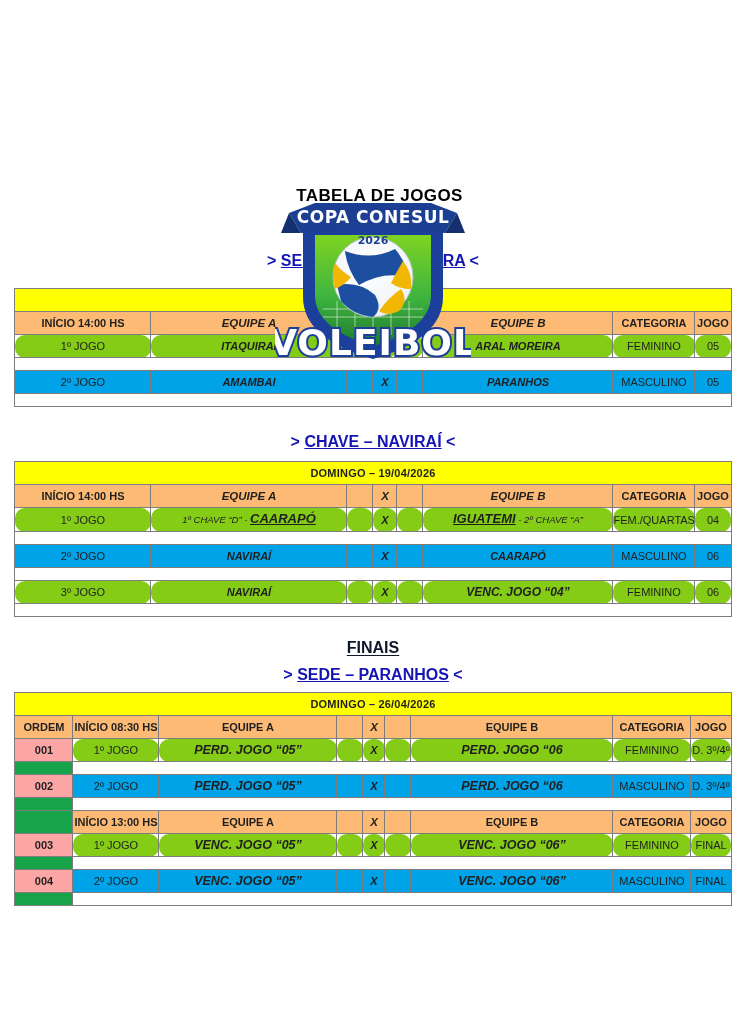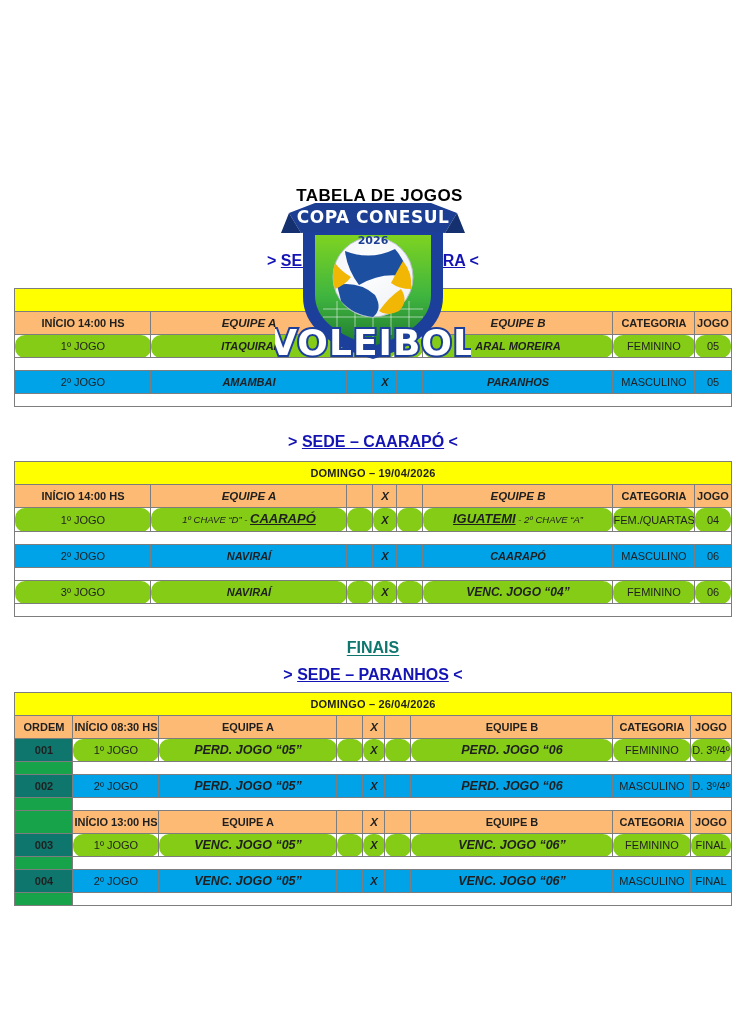--- a/index.html
+++ b/index.html
@@ -6,21 +6,21 @@
   body{width:746px;height:1024px;font-family:"Liberation Sans",sans-serif;overflow:hidden;}
   .page{position:relative;width:746px;height:1024px;background:#fff;}
 
   
   .logo-wrap{position:absolute;left:0;top:2px;width:746px;height:182px;display:flex;align-items:center;justify-content:center;}
   .logo{position:relative;width:196px;height:180px;text-decoration:underline;}
   .logo svg{position:absolute;left:0;top:0;}
 
   
   .h-title{text-align:center;font-size:17px;font-weight:bold;color:#000;letter-spacing:.4px;}
-  .h-blue{text-align:center;font-size:16px;font-weight:bold;color:#0f766e;}
+  .h-blue{text-align:center;font-size:16px;font-weight:bold;color:#0f172a;}
   .h-blue u{text-decoration:underline;text-underline-offset:2px;}
   .h-sede{text-align:center;font-size:16px;font-weight:bold;color:#1414b4;}
   .ang{color:#1414b4;font-weight:bold;}
 
   
   .tbl{border-collapse:collapse;table-layout:fixed;margin:0 auto;border:1px solid #9a9a9a;}
   .tbl td{border:1px solid #7d7d7d;padding:0;height:22px;line-height:22px;
           font-size:11px;color:#1f1f1f;text-align:center;vertical-align:middle;overflow:hidden;white-space:nowrap;}
   .yellow{background:#ffff00;font-weight:bold;font-size:15px;color:#000;height:25px;line-height:25px;letter-spacing:.2px;margin-left:11px;}
   .hdr{background:#fdba74;color:#ffffff;font-weight:bold;}
@@ -28,21 +28,21 @@
   .pink{background:#84cc16;border-radius:10px;}
   .blue{background:#00a2e8;}
   .green-cell{background:#16a34a;}
   .white-cell{background:#ffffff;border-left-color:#7d7d7d;}
   .spacer td{height:12px;line-height:12px;background:#ffffff;}
   .spacer td.green-cell{background:#16a34a;}
   .teamA{text-align:right;padding-right:7px;font-style:italic;font-weight:bold;font-size:13.5px;color:#111;}
   .teamB{text-align:left;padding-left:7px;font-style:italic;font-weight:bold;font-size:13.5px;color:#111;}
   .xcell{font-style:italic;font-weight:bold;font-size:12px;}
   .small{font-size:10px;}
-  .ord{font-size:11px;font-weight:bold;color:#fff;background:#0f766e;}
+  .ord{font-size:11px;font-weight:bold;color:#fff;background:#fca5a5;}
   .sm-it{font-style:italic;font-weight:normal;font-size:9.5px;}
   .bigu{font-style:italic;font-weight:bold;font-size:13px;text-decoration:underline;}
 
   .gap-a{height:18px;}
   .gap-b{height:10px;}
   .gap-c{height:8px;}
 </style>
 </head>
 <body>
 
@@ -156,21 +156,21 @@
         <td class="blue">05</td>
       </tr>
       <tr class="spacer">
         <td class="white-cell" colspan="8"></td>
       </tr>
     </tbody>
   </table>
 
   <div class="h-sede" style="margin-top:26px;">
     <span class="ang">&gt;</span>
-    <u>SEDE – CAARAPÓ</u>
+    <u>CHAVE – NAVIRAÍ</u>
     <span class="ang">&lt;</span>
   </div>
 
   <div class="gap-b"></div>
   <table class="tbl" width="716">
     <colgroup>
         <col width="136">
         <col width="196">
         <col width="26">
         <col width="24">

